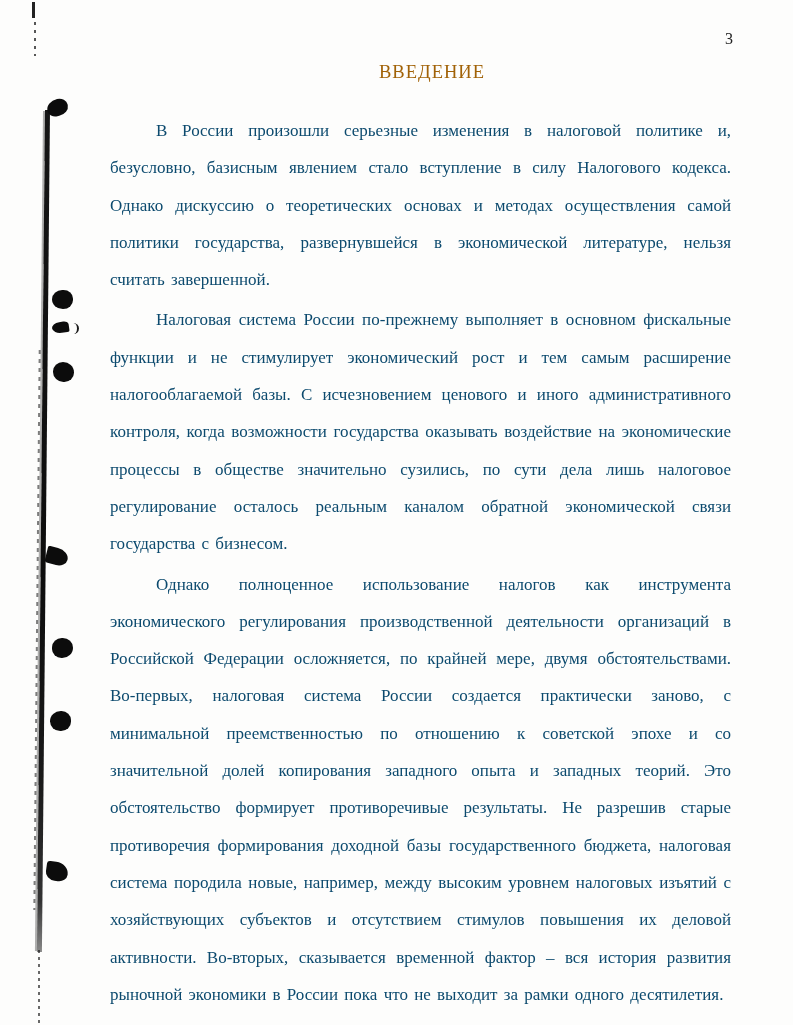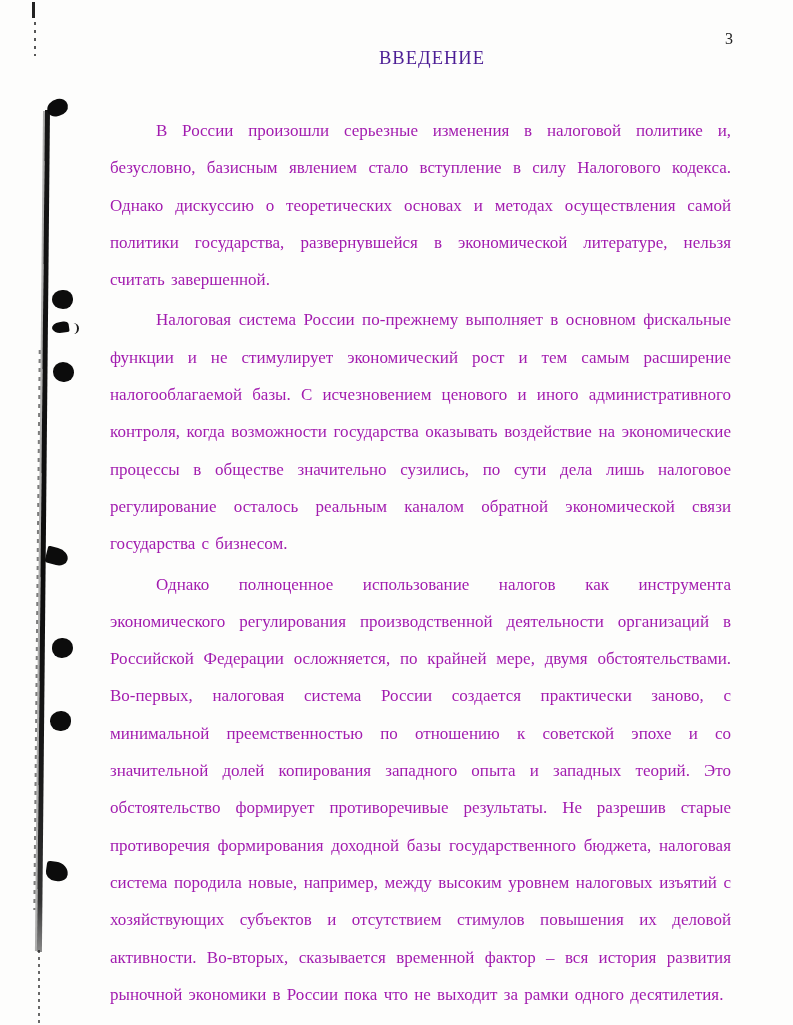--- a/index.html
+++ b/index.html
@@ -18,42 +18,42 @@
   
   .page-number {
     position: absolute;
     top: 30px;
     left: 725px;
     font-size: 16px;
     color: #222;
   }
   .doc-title {
     position: absolute;
-    top: 48px;
+    top: 62px;
     left: 112px;
     width: 640px;
     text-align: center;
     font-size: 18.5px;
     letter-spacing: 1px;
-    color: #4c1d95;
+    color: #a16207;
   }
   .text-block {
     position: absolute;
     top: 112px;
     left: 110px;
     width: 633px;
   }
   .text-block p {
     margin: 0 12px 3px 0;
     text-align: justify;
     text-indent: 46px;
     font-size: 17px;
     line-height: 37.3px;
     word-spacing: 2px;
-    color: #a21caf;
+    color: #0c4a6e;
   }
   
   .binding-line {
     position: absolute;
     top: 110px;
     left: 45px;
     width: 5px;
     height: 842px;
     background: linear-gradient(to bottom,
       #161616 0%, #0d0d0d 55%, #1a1a1a 80%, #333 94%, rgba(40,40,40,.55) 100%);

